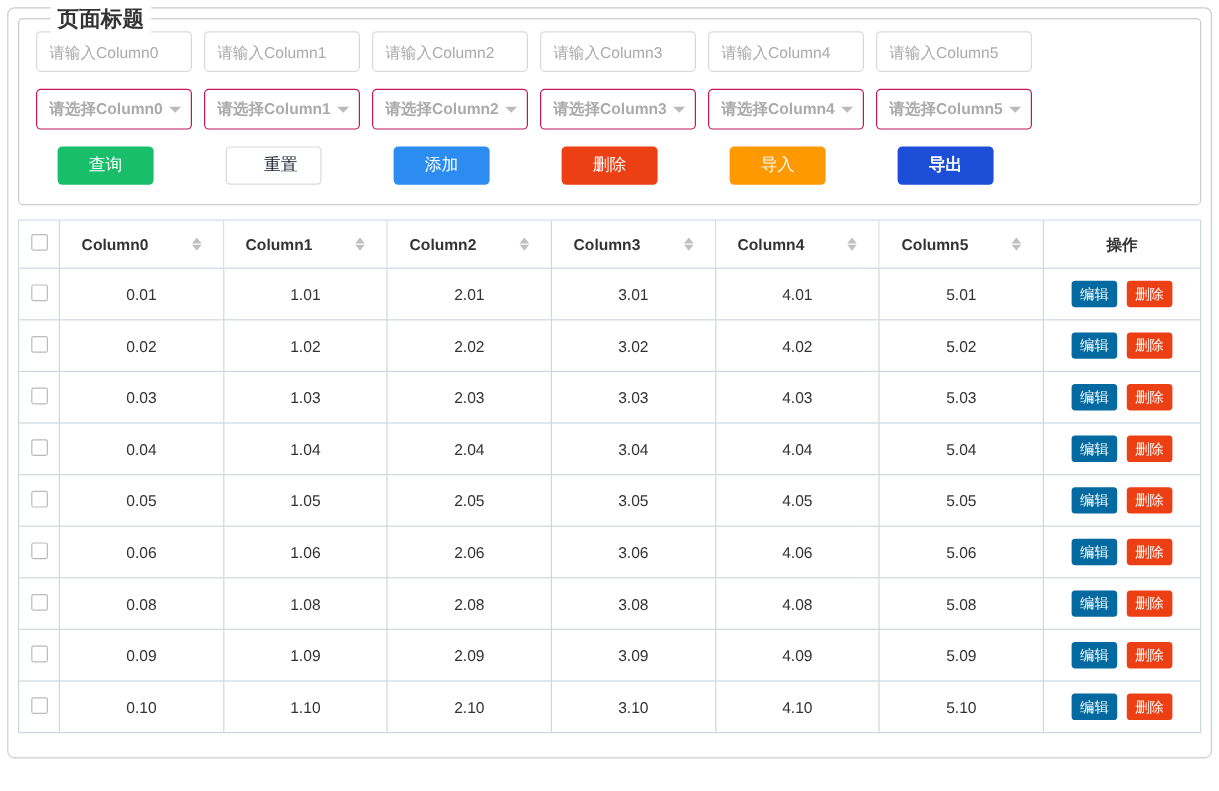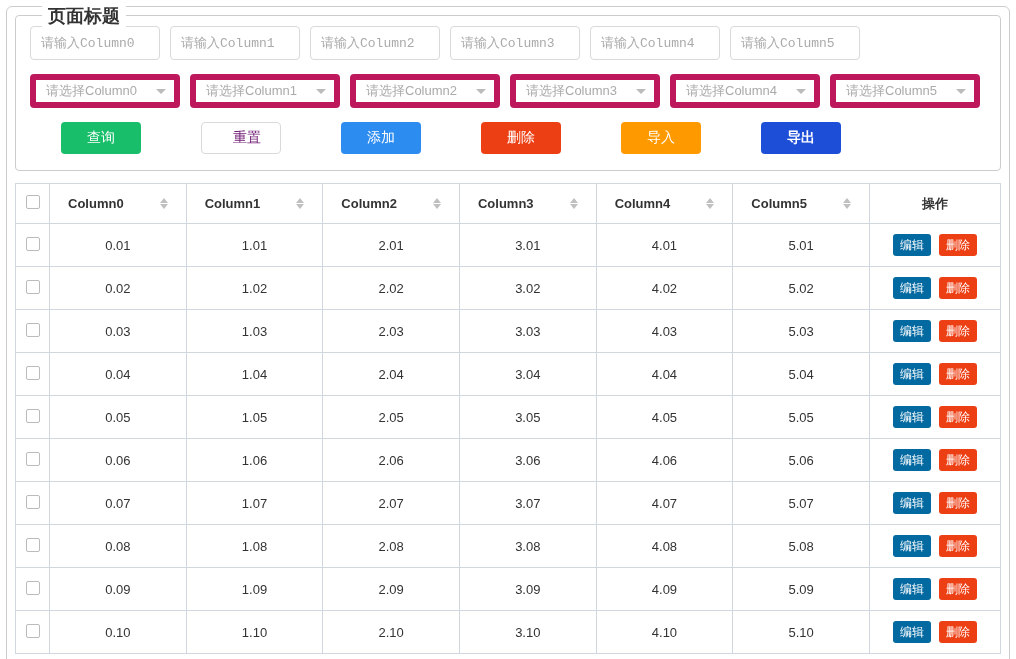--- a/index.html
+++ b/index.html
@@ -39,65 +39,66 @@
     margin-bottom: 14px;
   }
   .filter-input {
     width: 130px;
     height: 34px;
     border: 1px solid #d9d9d9;
     border-radius: 4px;
     padding: 0 10px;
     font-size: 13px;
     color: #0f172a;
-    font-family: Liberation Mono, monospace;
+    font-family: Liberation Sans, sans-serif;
   }
   .filter-input::placeholder { color: #aaa; }
   .filter-select {
-    width: 150px;
+    width: 130px;
     height: 34px;
-    border: 6px solid #be185d;
+    border: 1px solid #be185d;
     border-radius: 4px;
     padding: 0 8px 0 10px;
     font-size: 13px;
     color: #aaa;
     background: #fff;
     display: flex;
     align-items: center;
     justify-content: space-between;
     cursor: pointer;
+    font-weight: bold;
   }
   .select-caret {
     width: 0; height: 0;
     border-left: 5px solid transparent;
     border-right: 5px solid transparent;
     border-top: 5px solid #bbb;
   }
   .btn-row {
     display: flex;
     gap: 0;
     margin-top: 6px;
   }
   .btn-row .btn { width: 80px; margin-left: 30px; margin-right: 30px; text-align: center; }
-  .btn-row .btn:first-child { margin-left: 31px; }
+  .btn-row .btn:first-child { margin-left: 18px; }
   .btn {
     display: inline-flex;
     align-items: center;
     justify-content: center;
     height: 32px;
     border: none;
     border-radius: 4px;
     font-size: 14px;
     cursor: pointer;
     color: #fff;
     font-family: inherit;
     padding: 0 12px;
   }
   .btn-teal    { background: #19be6b; }
-  .btn-outline { background: #fff; color: #701a75; border: 1px solid #d9d9d9; padding-left: 24px; }
+  .btn-outline { background: #fff; color: #0f172a; border: 1px solid #d9d9d9; padding-left: 24px; }
   .btn-blue    { background: #2d8cf0; }
   .btn-red     { background: #ed3f14; }
   .btn-orange  { background: #ff9900; }
   .btn-dark    { background: #1d4ed8; font-weight: bold; }
 
   table.data-table {
     width: 100%;
     border-collapse: separate;
     border-spacing: 0;
     border: 1px solid #d0d7de;
@@ -344,30 +345,20 @@
           <td>0.06</td>
           <td>1.06</td>
           <td>2.06</td>
           <td>3.06</td>
           <td>4.06</td>
           <td>5.06</td>
           <td class="col-act"><span class="tag tag-teal">编辑</span><span class="tag tag-red">删除</span></td>
         </tr>
         <tr>
           <td class="col-chk"><span class="chk"></span></td>
-          <td>0.07</td>
-          <td>1.07</td>
-          <td>2.07</td>
-          <td>3.07</td>
-          <td>4.07</td>
-          <td>5.07</td>
-          <td class="col-act"><span class="tag tag-teal">编辑</span><span class="tag tag-red">删除</span></td>
-        </tr>
-        <tr>
-          <td class="col-chk"><span class="chk"></span></td>
           <td>0.08</td>
           <td>1.08</td>
           <td>2.08</td>
           <td>3.08</td>
           <td>4.08</td>
           <td>5.08</td>
           <td class="col-act"><span class="tag tag-teal">编辑</span><span class="tag tag-red">删除</span></td>
         </tr>
         <tr>
           <td class="col-chk"><span class="chk"></span></td>

